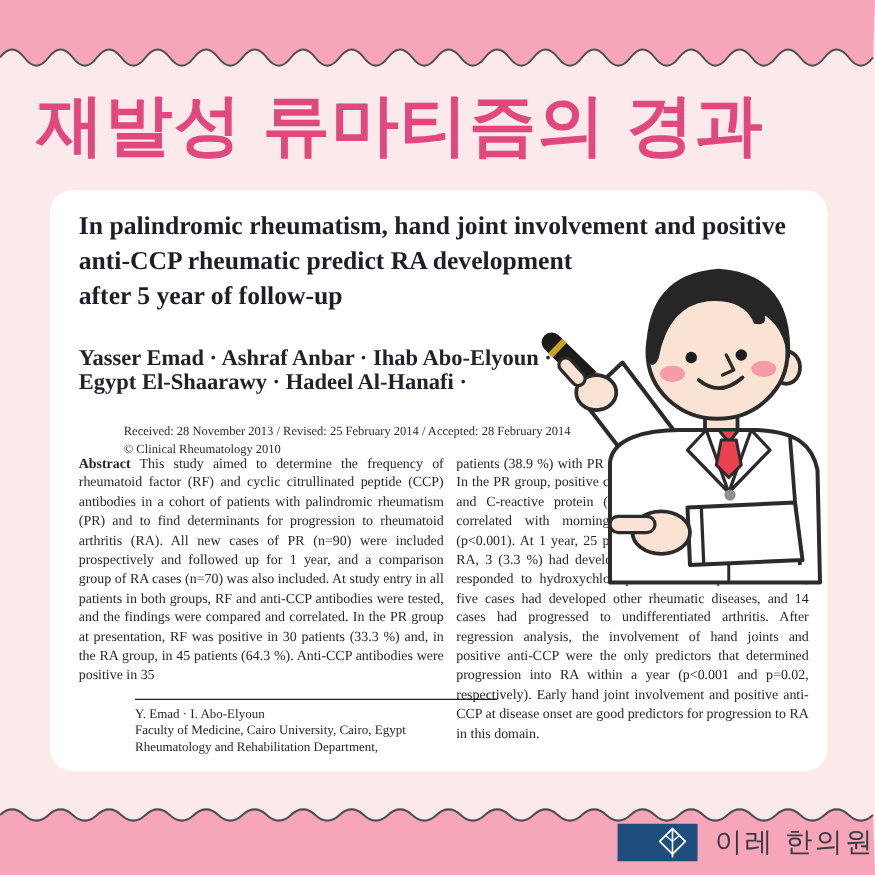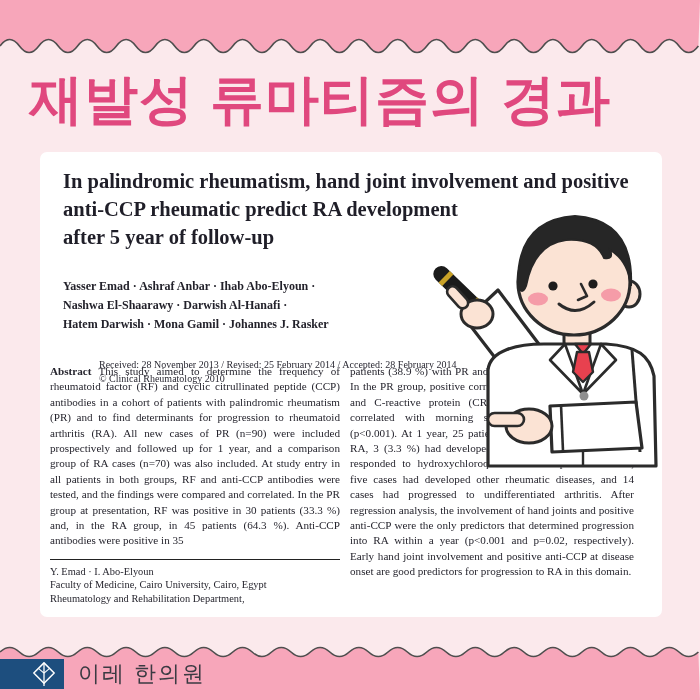--- a/index.html
+++ b/index.html
@@ -23,63 +23,63 @@
     font-size:54px;
     letter-spacing:1px;
     color:#e0487e;
   }
 
   .paper-card {
     position:absolute;
     left:40px; top:152px;
     width:622px; height:465px;
     background:#ffffff;
-    border-radius:7px;
+    border-radius:18px;
     color:#23222b;
   }
   .paper-inner { position:absolute; inset:0; padding:15px 22px 0 23px; }
 
   .paper-title {
     font-weight:bold;
     font-size:20.5px;
     line-height:28px;
     color:#1f1e28;
   }
   .authors {
     margin-top:26px;
     font-weight:bold;
-    font-size:12px;
+    font-size:18px;
     line-height:19px;
     color:#23222b;
   }
   .received {
     margin-top:24px;
     font-size:10px;
     line-height:14px;
     color:#2a2933;
     margin-left:36px;
   }
   .columns {
     position:absolute;
-    left:10px; top:212px;
+    left:23px; top:212px;
     width:584px;
     display:flex;
     gap:10px;
   }
   .col { width:292px; font-size:11.15px; line-height:15.4px; text-align:justify; color:#26252e; }
   .col b { font-weight:bold; }
-  .footnote { margin-top:10px; }
+  .footnote { margin-top:10px;margin-left:45px; }
   .footnote hr { border:none; border-top:1.3px solid #222; width:290px; margin:0 0 5px 0; }
   .footnote div { font-size:10.4px; line-height:13.6px; color:#26252e; }
 
   #doctor { position:absolute; left:430px; top:200px; width:234px; height:274px; z-index:5; }
 
   .footer-logo {
     position:absolute; bottom:0; left:0; width:700px; height:52px;
-    display:flex; align-items:center; justify-content:flex-start; gap:14px;
+    display:flex; align-items:center; justify-content:flex-end; gap:14px;
     z-index:4;
   }
   .logo-box {
     width:64px; height:30px; background:#1d4e7e;
     display:flex; align-items:center; justify-content:flex-end;
     padding-right:7px;
   }
   .clinic-name {
     font-family:"Liberation Sans", sans-serif;
     font-size:22px; color:#3a3a42; letter-spacing:2px;
@@ -104,22 +104,21 @@
   <div class="paper-inner">
 
     <div class="paper-title">
       <div>In palindromic rheumatism, hand joint involvement and positive</div>
       <div>anti-CCP rheumatic predict RA development</div>
       <div>after 5 year of follow-up</div>
     </div>
 
     <div class="authors">
       <div>Yasser Emad · Ashraf Anbar · Ihab Abo-Elyoun ·</div>
-      <div>Nashwa El-Shaarawy · Darwish Al-Hanafi ·</div>
-      <div>Hatem Darwish · Mona Gamil · Johannes J. Rasker</div>
+      <div>Egypt El-Shaarawy · Hadeel Al-Hanafi ·</div>
     </div>
 
     <div class="received">
       <div>Received: 28 November 2013 / Revised: 25 February 2014 / Accepted: 28 February 2014</div>
       <div>© Clinical Rheumatology 2010</div>
     </div>
 
     <div class="columns">
       <div class="col">
         <p><b>Abstract</b><span> This study aimed to determine the frequency of rheumatoid factor (RF) and cyclic citrullinated peptide (CCP) antibodies in a cohort of patients with palindromic rheumatism (PR) and to find determinants for progression to rheumatoid arthritis (RA). All new cases of PR (n=90) were included prospectively and followed up for 1 year, and a comparison group of RA cases (n=70) was also included. At study entry in all patients in both groups, RF and anti-CCP antibodies were tested, and the findings were compared and correlated. In the PR group at presentation, RF was positive in 30 patients (33.3 %) and, in the RA group, in 45 patients (64.3 %). Anti-CCP antibodies were positive in 35</span></p>

